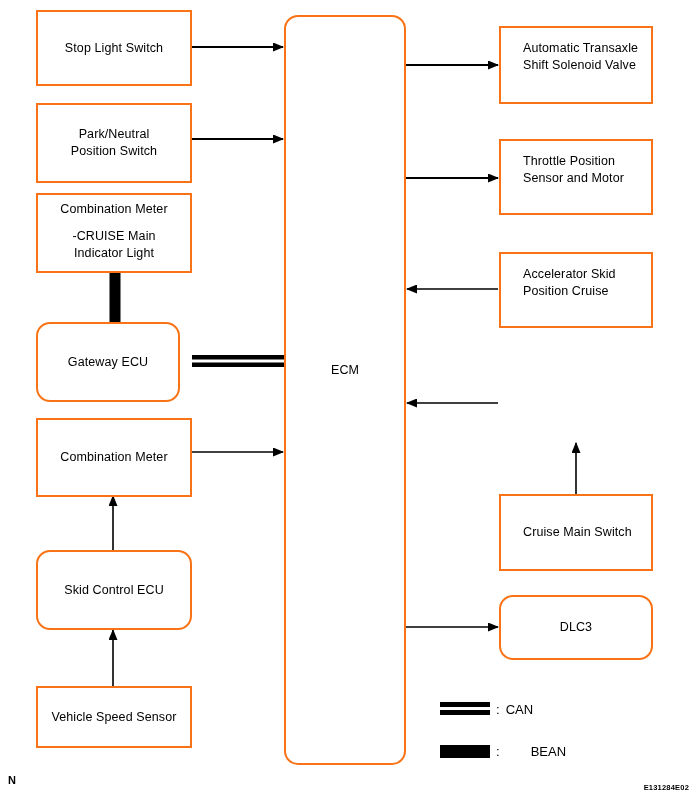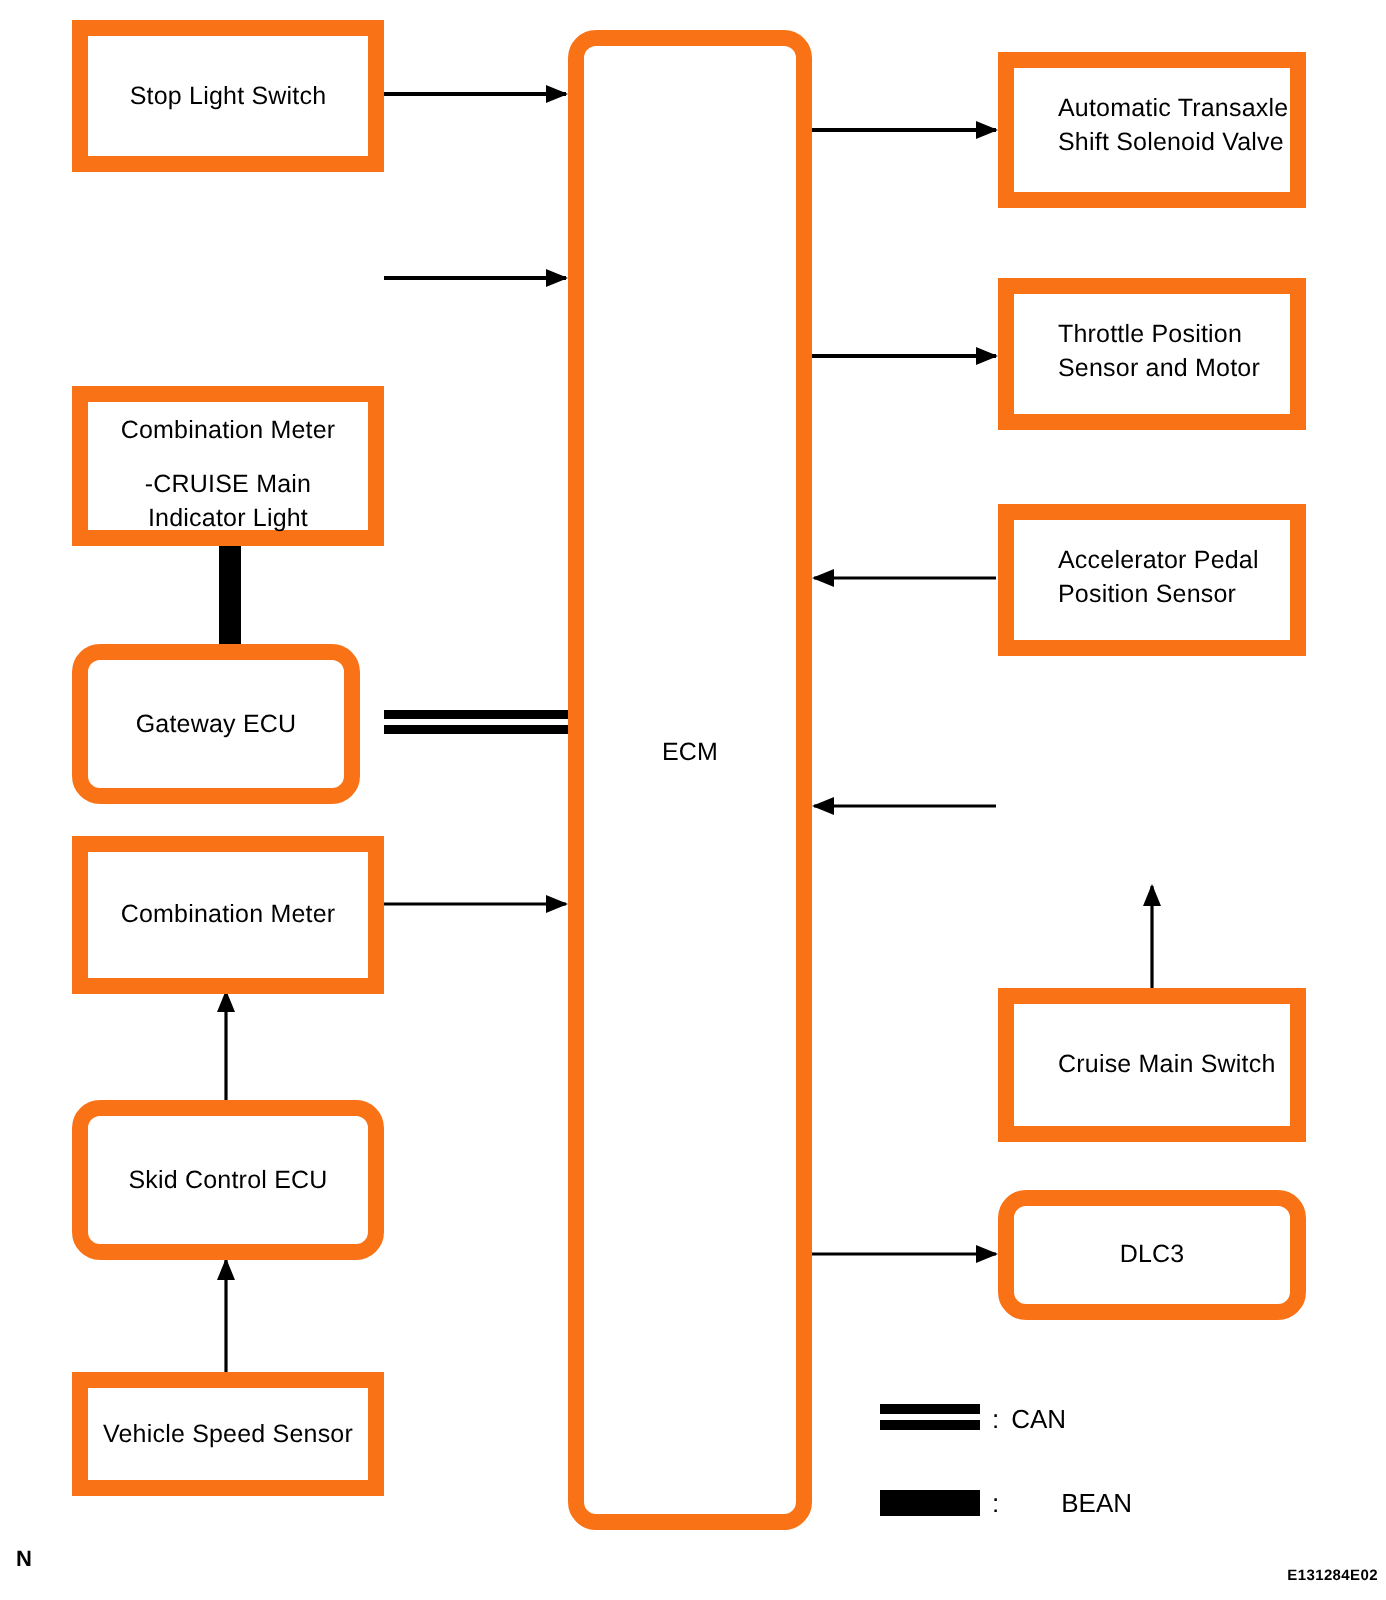--- a/index.html
+++ b/index.html
@@ -23,21 +23,21 @@
     position: absolute;
     left: 0;
     top: 0;
     width: 693px;
     height: 800px;
   }
   .node {
     position: absolute;
     box-sizing: border-box;
     background: #ffffff;
-    border: 8px solid #f97316;
+    border: 2px solid #f97316;
     display: flex;
     flex-direction: column;
     justify-content: center;
     z-index: 3;
   }
   .node.rounded {
     border-radius: 14px;
   }
   .node .label-line {
     font-size: 12.5px;
@@ -165,20 +165,24 @@
 
     <line x1="576" y1="496" x2="576" y2="443" stroke="#000" stroke-width="1.6" marker-end="url(#arrow-u)"></line>
 
     <line x1="406" y1="627" x2="498" y2="627" stroke="#000" stroke-width="1.6" marker-end="url(#arrow-r)"></line>
   </svg>
 
   <div class="node center-text" style="left:36px; top:10px; width:156px; height:76px;">
     <div class="label-line">Stop Light Switch</div>
   </div>
 
+  <div class="node center-text" style="left:36px; top:103px; width:156px; height:80px;">
+    <div class="label-line">Park/Neutral</div>
+    <div class="label-line">Position Switch</div>
+  </div>
 
   <div class="node cm-cruise" style="left:36px; top:193px; width:156px; height:80px;">
     <div class="label-line first">Combination Meter</div>
     <div class="label-line">-CRUISE Main</div>
     <div class="label-line">Indicator Light</div>
   </div>
 
   <div class="node rounded center-text" style="left:36px; top:322px; width:144px; height:80px;">
     <div class="label-line">Gateway ECU</div>
   </div>
@@ -203,22 +207,22 @@
     <div class="label-line">Throttle Position</div>
     <div class="label-line">Sensor and Motor</div>
   </div>
 
   <div class="node left-text top-text" style="left:499px; top:26px; width:154px; height:78px;">
     <div class="label-line">Automatic Transaxle</div>
     <div class="label-line">Shift Solenoid Valve</div>
   </div>
 
   <div class="node left-text top-text" style="left:499px; top:252px; width:154px; height:76px;">
-    <div class="label-line">Accelerator Pedal</div>
-    <div class="label-line">Position Sensor</div>
+    <div class="label-line">Accelerator Skid</div>
+    <div class="label-line">Position Cruise</div>
   </div>
 
 
   <div class="node left-text" style="left:499px; top:494px; width:154px; height:77px; justify-content:center;">
     <div class="label-line">Cruise Main Switch</div>
   </div>
 
   <div class="node rounded center-text" style="left:499px; top:595px; width:154px; height:65px;">
     <div class="label-line">DLC3</div>
   </div>

